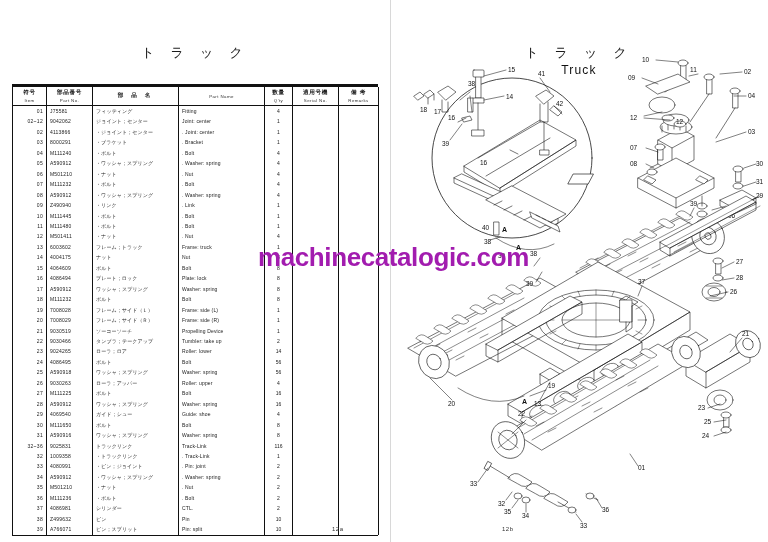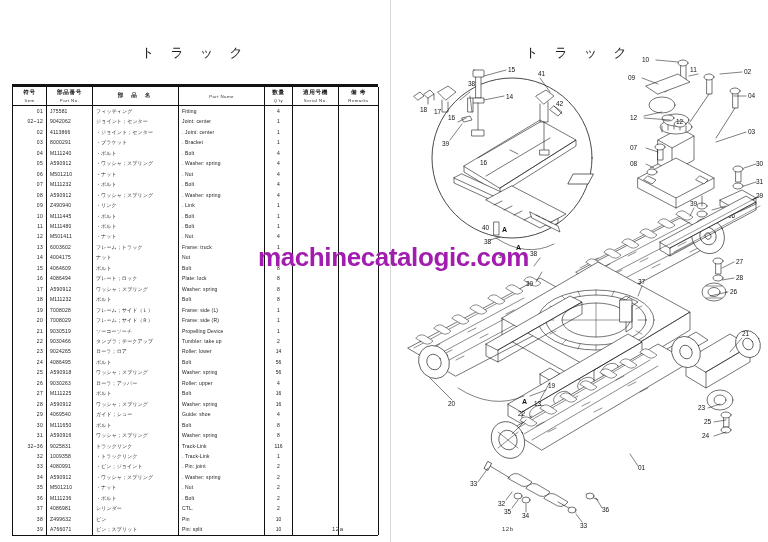--- a/index.html
+++ b/index.html
@@ -500,20 +500,21 @@
 
     <div class="folio folio-left">12a</div>
   </div>
 
   <div class="divider"></div>
 
   <div class="panel panel-right">
 
     <div class="title-block">
       <div class="title-jp">ト ラ ッ ク</div>
+      <div class="title-en">Truck</div>
     </div>
 
     <div class="draw">
       <svg width="378" height="542" viewBox="0 0 378 542" fill="none" stroke="#1a1a1a" stroke-width="0.7" stroke-linejoin="round" stroke-linecap="round">
 
         <g>
           <circle cx="122" cy="158" r="80" fill="#fff" stroke="#1a1a1a" stroke-width="0.8"></circle>
 
           <g stroke-width="0.6">
             <path d="M74 166 L150 120 L186 140 L110 188 Z" fill="#fff"></path>

